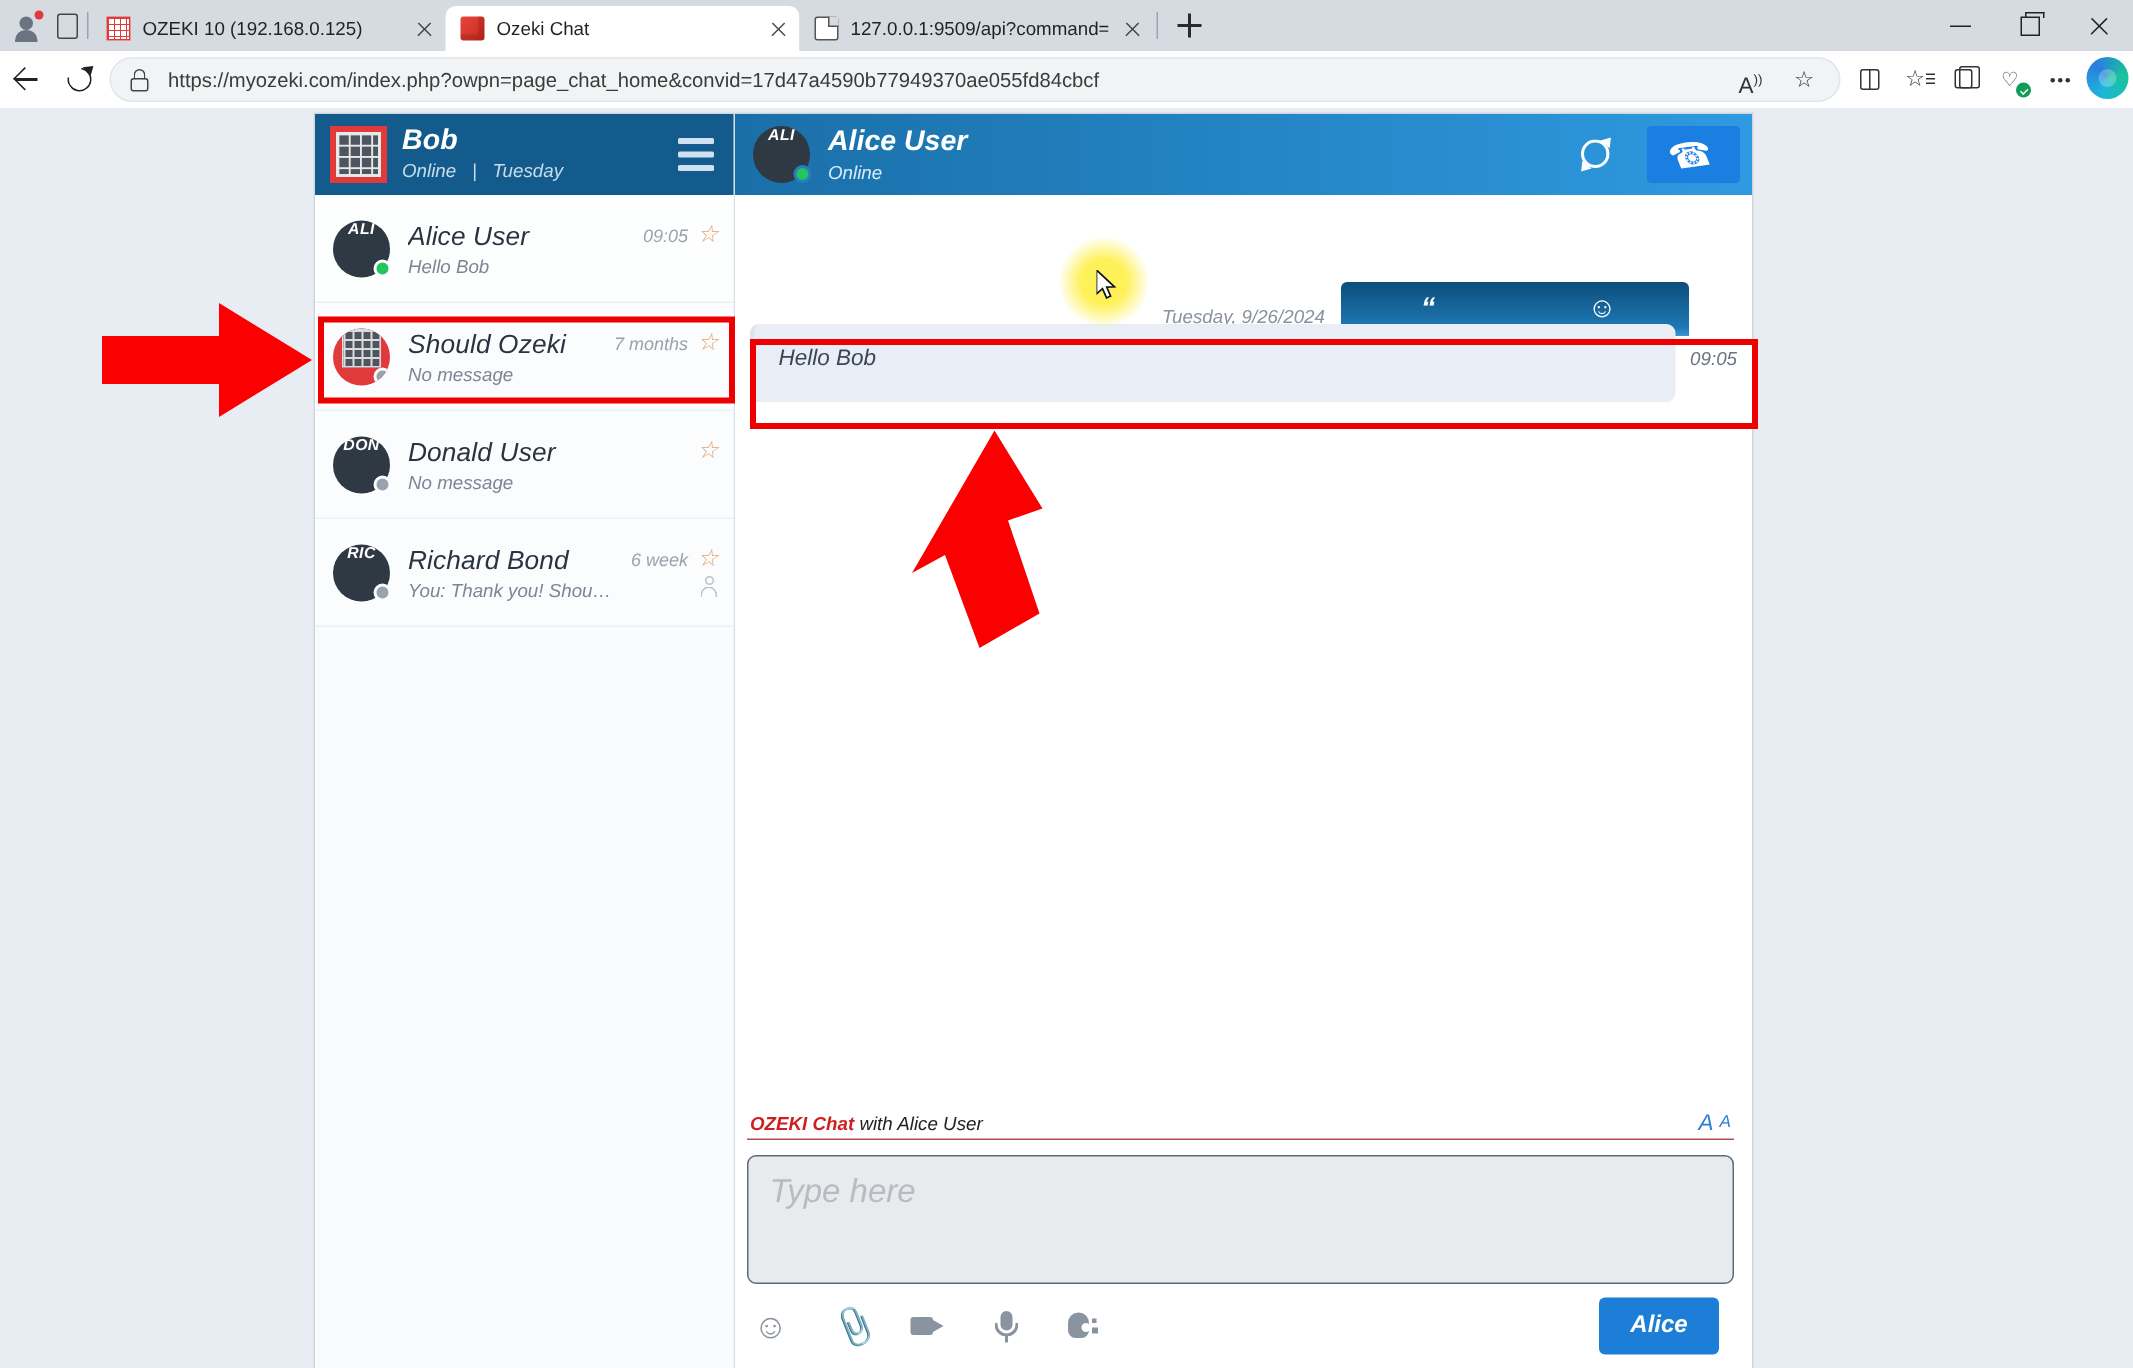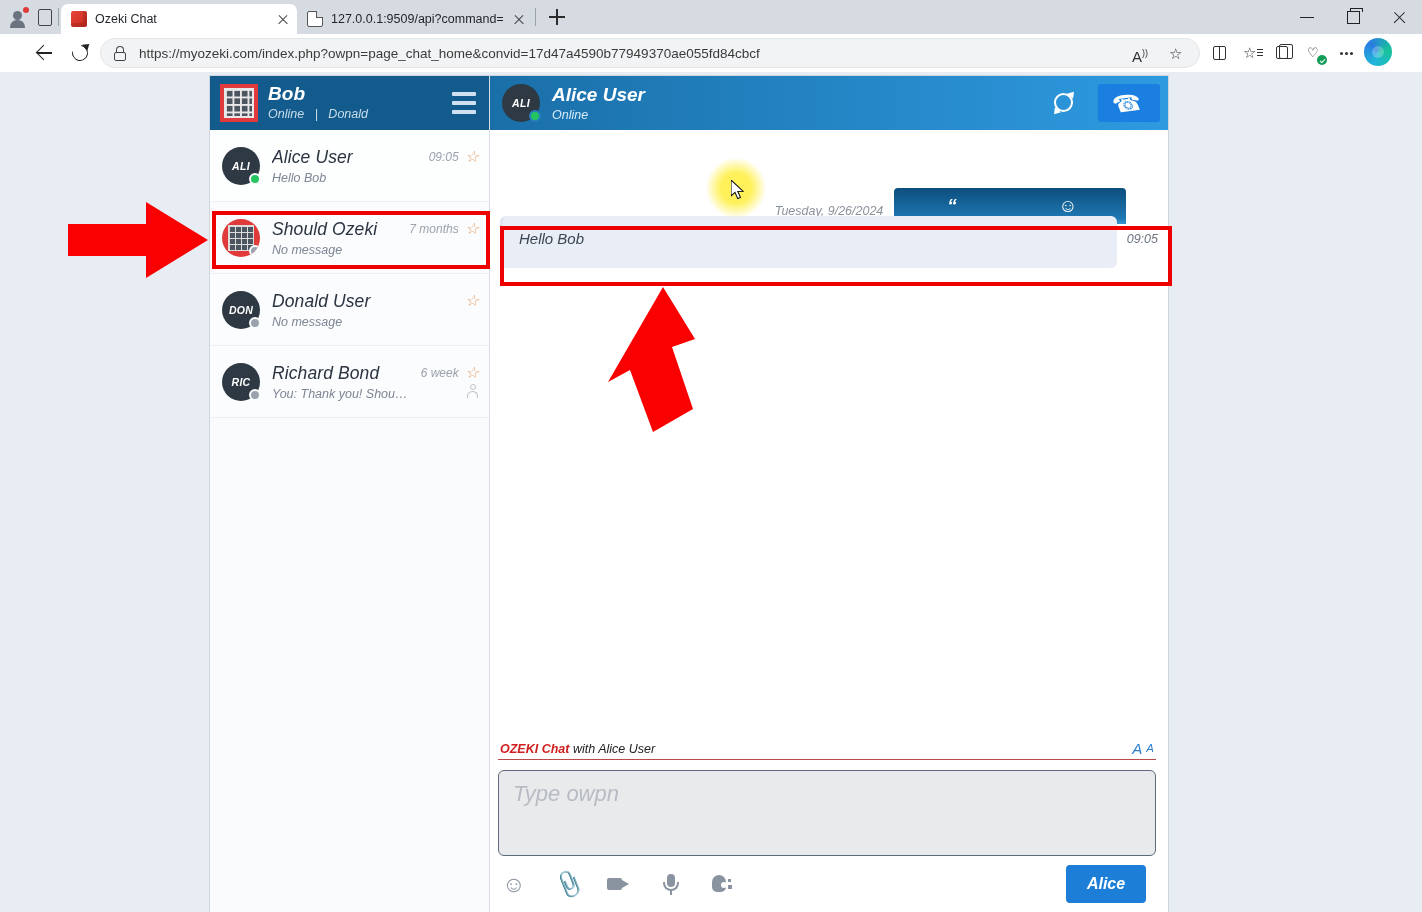--- a/index.html
+++ b/index.html
@@ -76,21 +76,21 @@
   .wc-max::before{ content:""; position:absolute; left:20px; top:8px; width:11px;height:3px;border:1.3px solid #222;border-bottom:none; }
   .wc-close::before, .wc-close::after {
     content:""; position:absolute; left:16px; top:16.5px; width:15px;height:1.4px;background:#222;
   }
   .wc-close::before { transform: rotate(45deg); }
   .wc-close::after  { transform: rotate(-45deg); }
 
   
   .toolbar {
     height: 38px; background: #ffffff;
-    display: flex; align-items: center; gap: 4px; padding: 0 28px;
+    display: flex; align-items: center; gap: 4px; padding: 0 1px;
   }
   .nav-btn { width: 32px; height: 32px; position: relative; flex: 0 0 32px; }
   .arrow-back {
     position:absolute; left:10px; top:10px; width:11px;height:11px;
     border-left:1.6px solid #222; border-bottom:1.6px solid #222; transform: rotate(45deg);
   }
   .arrow-back-line { position:absolute; left:9px; top:15px; width:15px;height:1.6px;background:#222; }
   .reload-ring {
     position:absolute; left:8px; top:8px; width:16px;height:16px; border-radius:50%;
     border:1.7px solid #222; border-top-color: transparent; transform: rotate(-35deg);
@@ -181,21 +181,21 @@
 
   .contact-list { flex: 1 1 auto; background: #fafbfc; }
   .contact {
     height: 72px; display: flex; align-items: center; padding: 0 10px 0 12px; gap: 12px;
     border-bottom: 1px solid #eceff3; position: relative; background: #fbfcfd;
   }
   .contact.selected { background: #fdfefe; }
   .avatar {
     width: 38px; height: 38px; flex: 0 0 38px; border-radius: 50%;
     background: #2e3944; color: #fff; font-size: 10.5px; font-weight: bold;
-    display:flex; align-items:center; justify-content:center; position: relative; letter-spacing:.3px;
+    display:flex; align-items:flex-start; justify-content:center; position: relative; letter-spacing:.3px;
   }
   .avatar.logo-av {
     background: #e03a3a; overflow: hidden;
   }
   .avatar.logo-av .inner {
     width: 26px; height: 26px; background: #4d5560;
     background-image:
       linear-gradient(to right, #dcdcdc 1.3px, transparent 1.3px),
       linear-gradient(to bottom, #dcdcdc 1.3px, transparent 1.3px);
     background-size: 6px 6px;
@@ -340,20 +340,25 @@
     <div class="tab-left-ctrls">
       <div class="profile-dot">
         <div class="head"></div>
           <div class="body"></div>
           <div class="badge"></div>
       </div>
       <div class="tabsearch-icon"></div>
     </div>
     <div class="tab-sep"></div>
 
+    <div class="tab inactive">
+      <div class="favicon ozeki-grid"></div>
+      <div class="tab-title">OZEKI 10 (192.168.0.125)</div>
+      <div class="tab-close"></div>
+    </div>
 
     <div class="tab active">
       <div class="favicon ozeki-cube"></div>
       <div class="tab-title">Ozeki Chat</div>
       <div class="tab-close"></div>
     </div>
 
     <div class="tab inactive">
       <div class="favicon page-doc"></div>
       <div class="tab-title">127.0.0.1:9509/api?command=Se</div>
@@ -423,21 +428,21 @@
       <div class="sidebar">
         <div class="sb-header">
           <div class="ozeki-logo">
               <div class="grid"></div>
             </div>
           <div class="sb-who">
             <div class="sb-name">Bob</div>
             <div class="sb-sub">
               <span>Online</span>
               <span class="sep">|</span>
-              <span>Donald</span>
+              <span>Tuesday</span>
             </div>
           </div>
           <div class="hamburger">
             <span></span>
               <span></span>
               <span></span>
           </div>
         </div>
 
         <div class="contact-list">
@@ -568,21 +573,21 @@
             <div class="lbl">
               <span class="brand">OZEKI Chat</span><span> with Alice User</span>
             </div>
             <div class="spacer"></div>
             <div class="fontsize">
               <span class="big">A</span>
               <span class="sml">A</span>
             </div>
           </div>
 
-          <div class="comp-box">Type owpn</div>
+          <div class="comp-box">Type here</div>
 
           <div class="comp-tools">
             <div class="ctool"><span class="ic-smiley">☺</span></div>
             <div class="ctool">
                 <span class="ic-clip">📎</span>
               </div>
             <div class="ctool ic-video">
               <span class="bd"></span>
                 <span class="tri"></span>
             </div>

